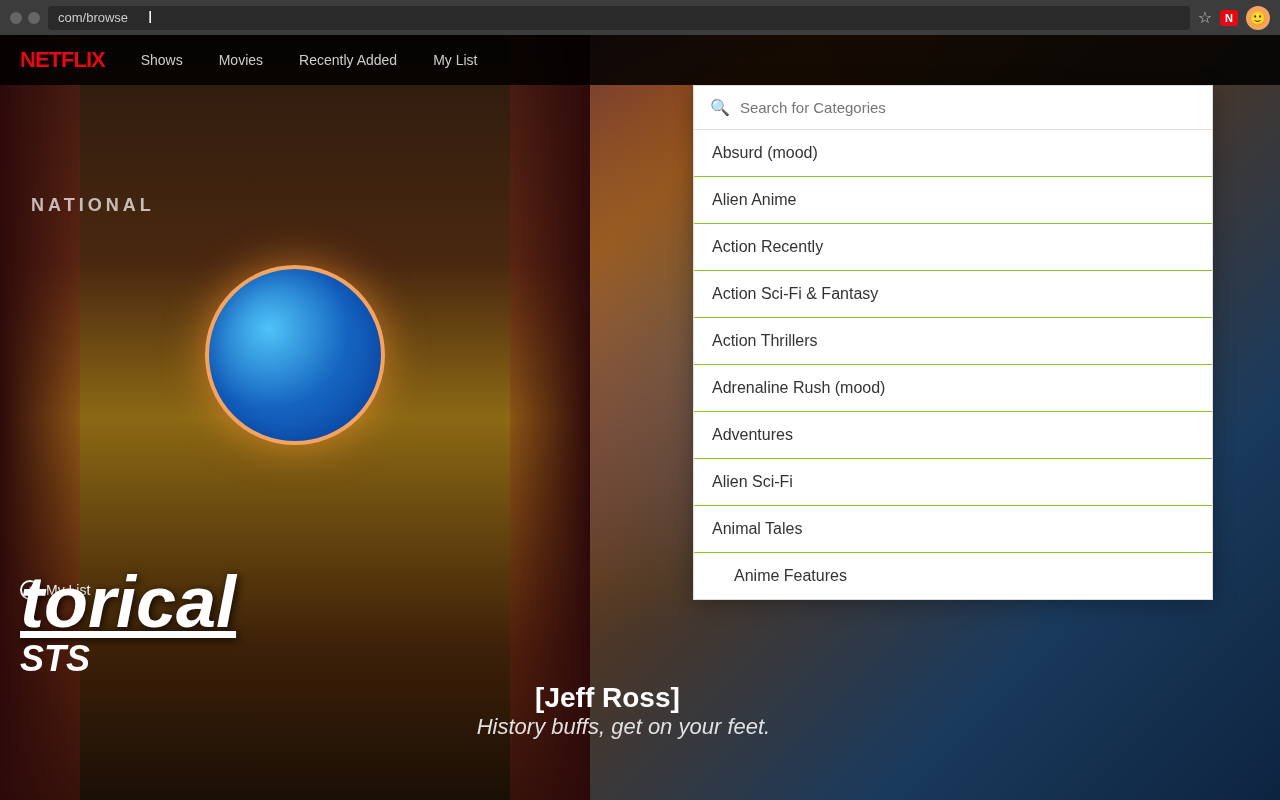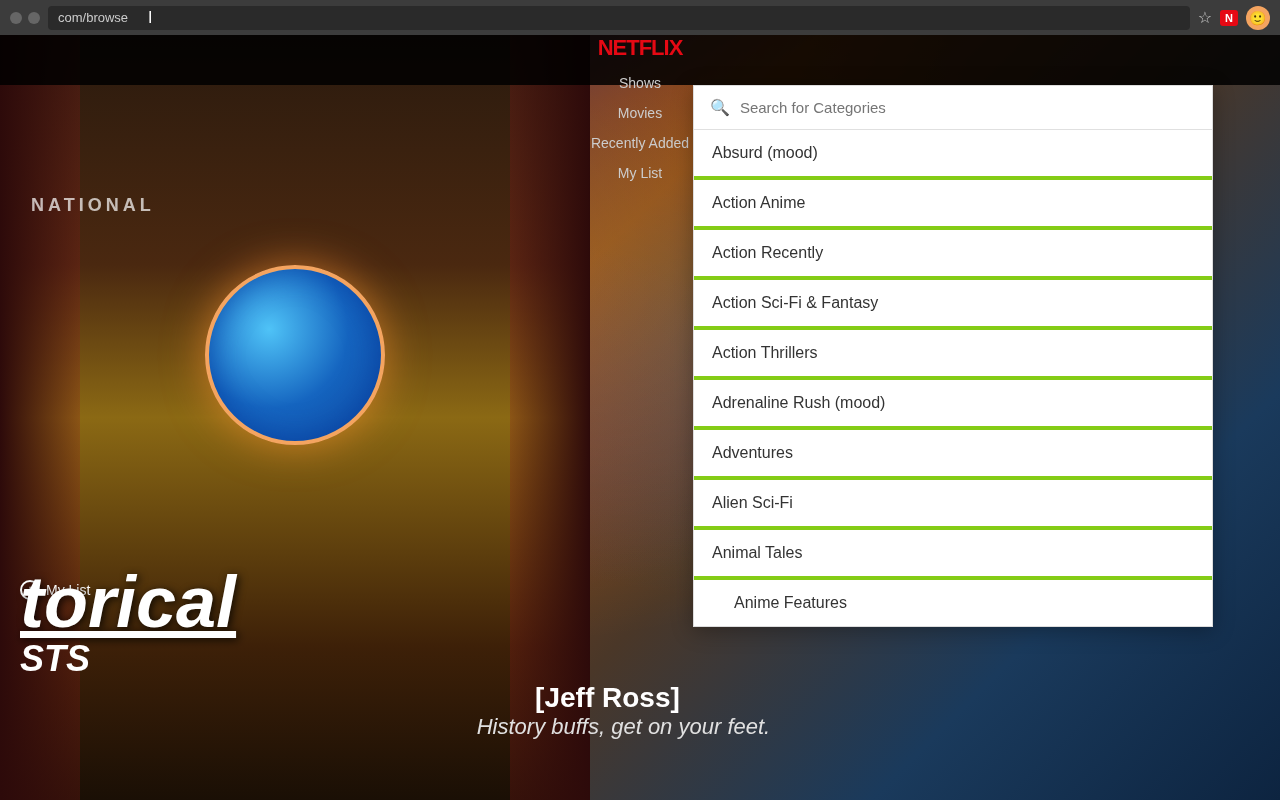--- a/index.html
+++ b/index.html
@@ -67,27 +67,26 @@
       font-size: 14px;
     }
 
     
     .netflix-nav {
       background: rgba(0,0,0,0.85);
       height: 50px;
       display: flex;
       align-items: center;
       padding: 0 20px;
-      gap: 14px;
+      gap: 36px;
       position: absolute;
       top: 35px;
       left: 0;
       right: 0;
       z-index: 10;
-      flex-direction: column;
     }
     .netflix-logo {
       color: #e50914;
       font-size: 22px;
       font-weight: bold;
       letter-spacing: -1px;
     }
     .nav-item {
       color: #ccc;
       font-size: 14px;
@@ -259,21 +258,21 @@
       font-size: 15px;
       color: #666;
       background: transparent;
     }
 
     .category-item {
       padding: 14px 18px;
       font-size: 16px;
       color: #333;
       cursor: pointer;
-      border-bottom: 4px solid #84cc16;
+      border-bottom: 1px solid #84cc16;
       background: #fff;
     }
     .category-item:last-child {
       border-bottom: none;
       padding-left: 40px;
     }
 
     
     .audience-area {
       position: absolute;
@@ -354,21 +353,21 @@
 </div>
 
 <div class="dropdown-overlay">
   <div class="search-bar">
     <span class="search-icon-svg">🔍</span>
     <input class="search-input" type="text" placeholder="Search for Categories" style="">
   </div>
   <div class="dropdown-scroll-area">
 
   <div class="category-item">Absurd (mood)</div>
-      <div class="category-item">Action Anime</div>
+      <div class="category-item">Alien Anime</div>
       <div class="category-item">Action Recently</div>
       <div class="category-item">Action Sci-Fi &amp; Fantasy</div>
       <div class="category-item">Action Thrillers</div>
       <div class="category-item">Adrenaline Rush (mood)</div>
       <div class="category-item">Adventures</div>
       <div class="category-item">Alien Sci-Fi</div>
       <div class="category-item">Animal Tales</div>
       <div class="category-item">Anime Features</div>
     </div>
 </div>

